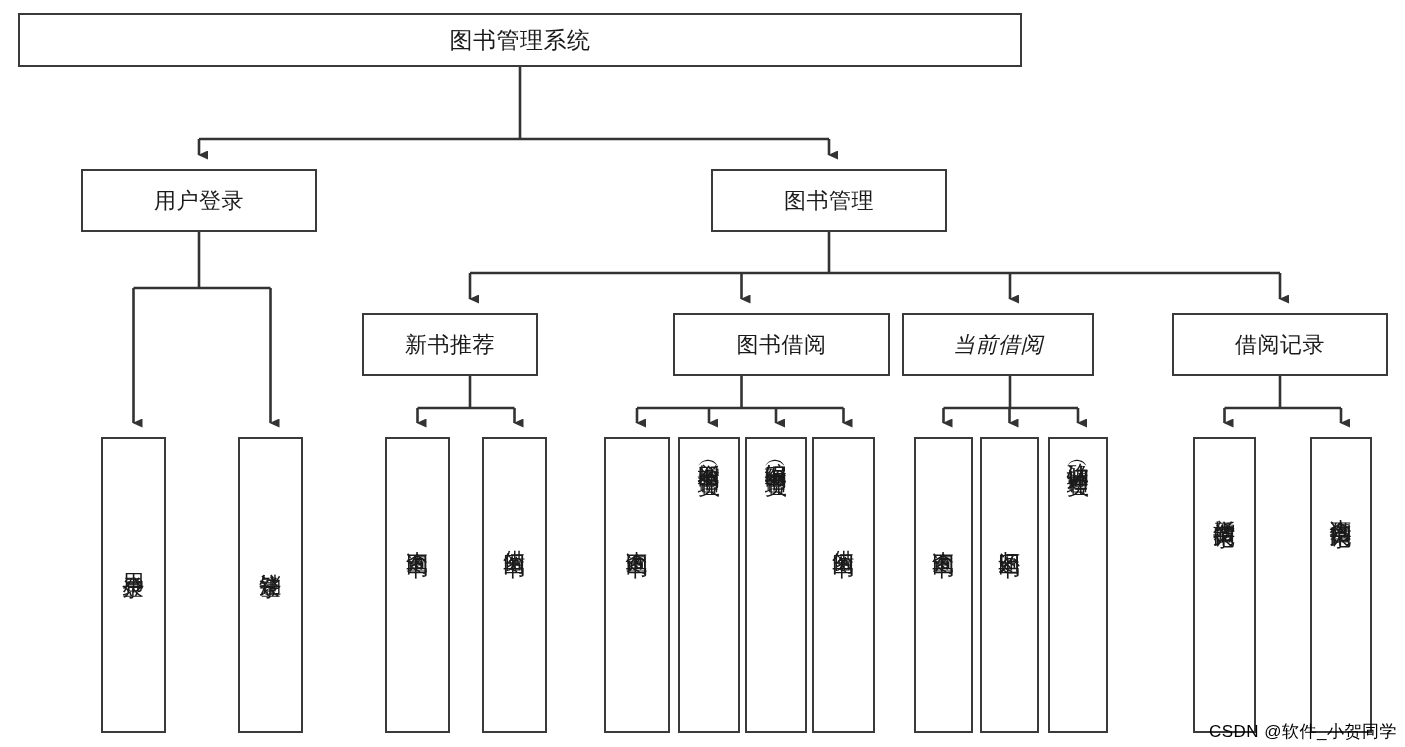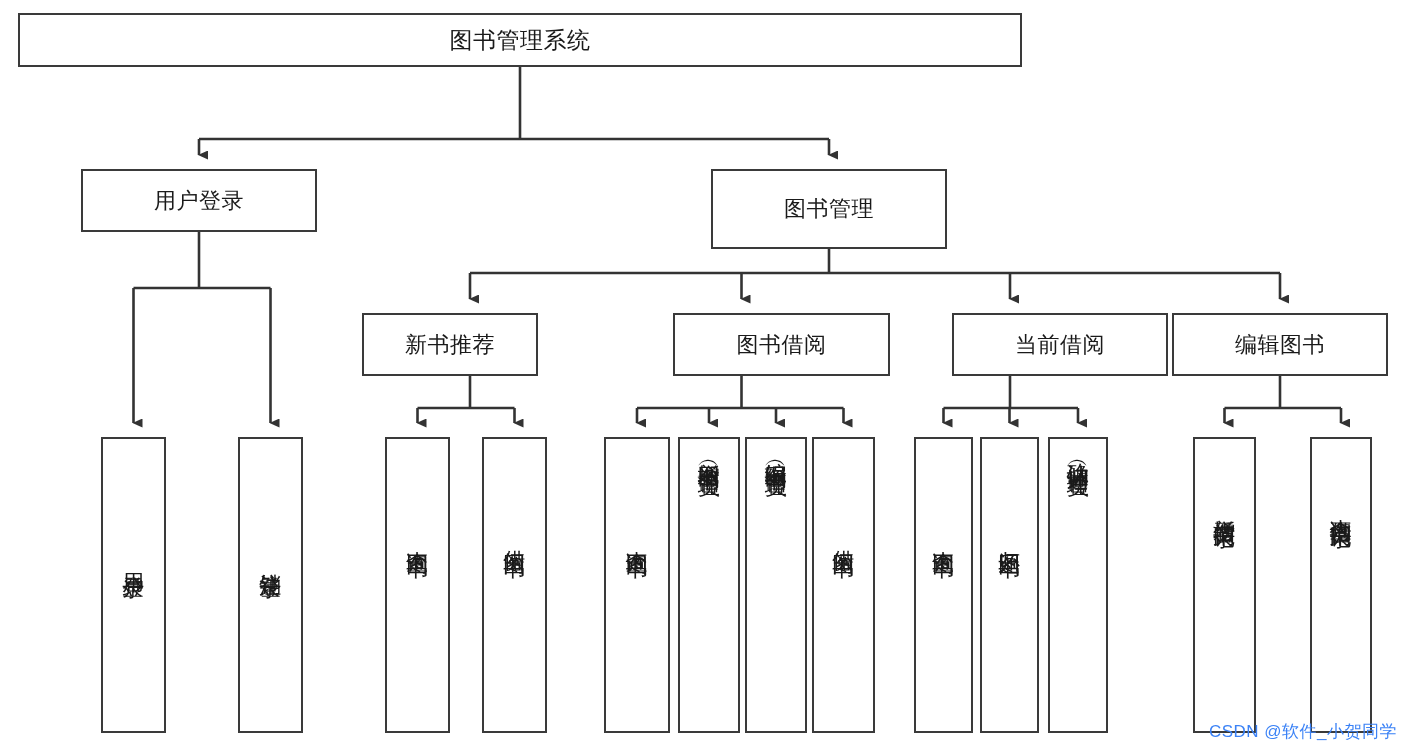--- a/index.html
+++ b/index.html
@@ -70,21 +70,21 @@
     margin-top: 88px;
   }
   .node.vert.low .label {
     margin-top: 110px;
   }
   #watermark {
     position: absolute;
     right: 8px;
     bottom: 4px;
     font-size: 17px;
-    color: #3b82f6;
+    color: #000000;
     letter-spacing: 0.5px;
     white-space: nowrap;
   }
 </style>
 </head>
 <body>
 
 <div id="canvas">
 
   <svg id="edges" viewBox="0 0 1405 747" width="1405" height="747" xmlns="http://www.w3.org/2000/svg">
@@ -130,35 +130,35 @@
       </g>
   </svg>
 
   <div class="node horiz root" style="left: 18px; top: 13px; width: 1004px; height: 54px;">
     <span class="label">图书管理系统</span>
   </div>
 
   <div class="node horiz" style="left: 81px; top: 169px; width: 236px; height: 63px;">
     <span class="label">用户登录</span>
   </div>
-  <div class="node horiz" style="left: 711px; top: 169px; width: 236px; height: 80px;">
+  <div class="node horiz" style="left: 711px; top: 169px; width: 236px; height: 63px;">
     <span class="label">图书管理</span>
   </div>
 
   <div class="node horiz" style="left: 362px; top: 313px; width: 176px; height: 63px;">
     <span class="label">新书推荐</span>
   </div>
   <div class="node horiz" style="left: 633px; top: 313px; width: 217px; height: 63px; margin-left: 40px;">
     <span class="label">图书借阅</span>
   </div>
-  <div class="node horiz" style="left: 952px; top: 313px; width: 216px; height: 63px;">
+  <div class="node horiz" style="left: 902px; top: 313px; width: 192px; height: 63px; font-style: italic;">
     <span class="label">当前借阅</span>
   </div>
   <div class="node horiz" style="left: 1172px; top: 313px; width: 216px; height: 63px;">
-    <span class="label">编辑图书</span>
+    <span class="label">借阅记录</span>
   </div>
 
   <div class="node vert low" style="left: 101px; top: 437px; width: 65px; height: 296px;">
     <span class="label">用户登录</span>
   </div>
   <div class="node vert low" style="left: 238px; top: 437px; width: 65px; height: 296px;">
     <span class="label">注销登录</span>
   </div>
   <div class="node vert midlow" style="left: 385px; top: 437px; width: 65px; height: 296px;">
     <span class="label">查询图书</span>

